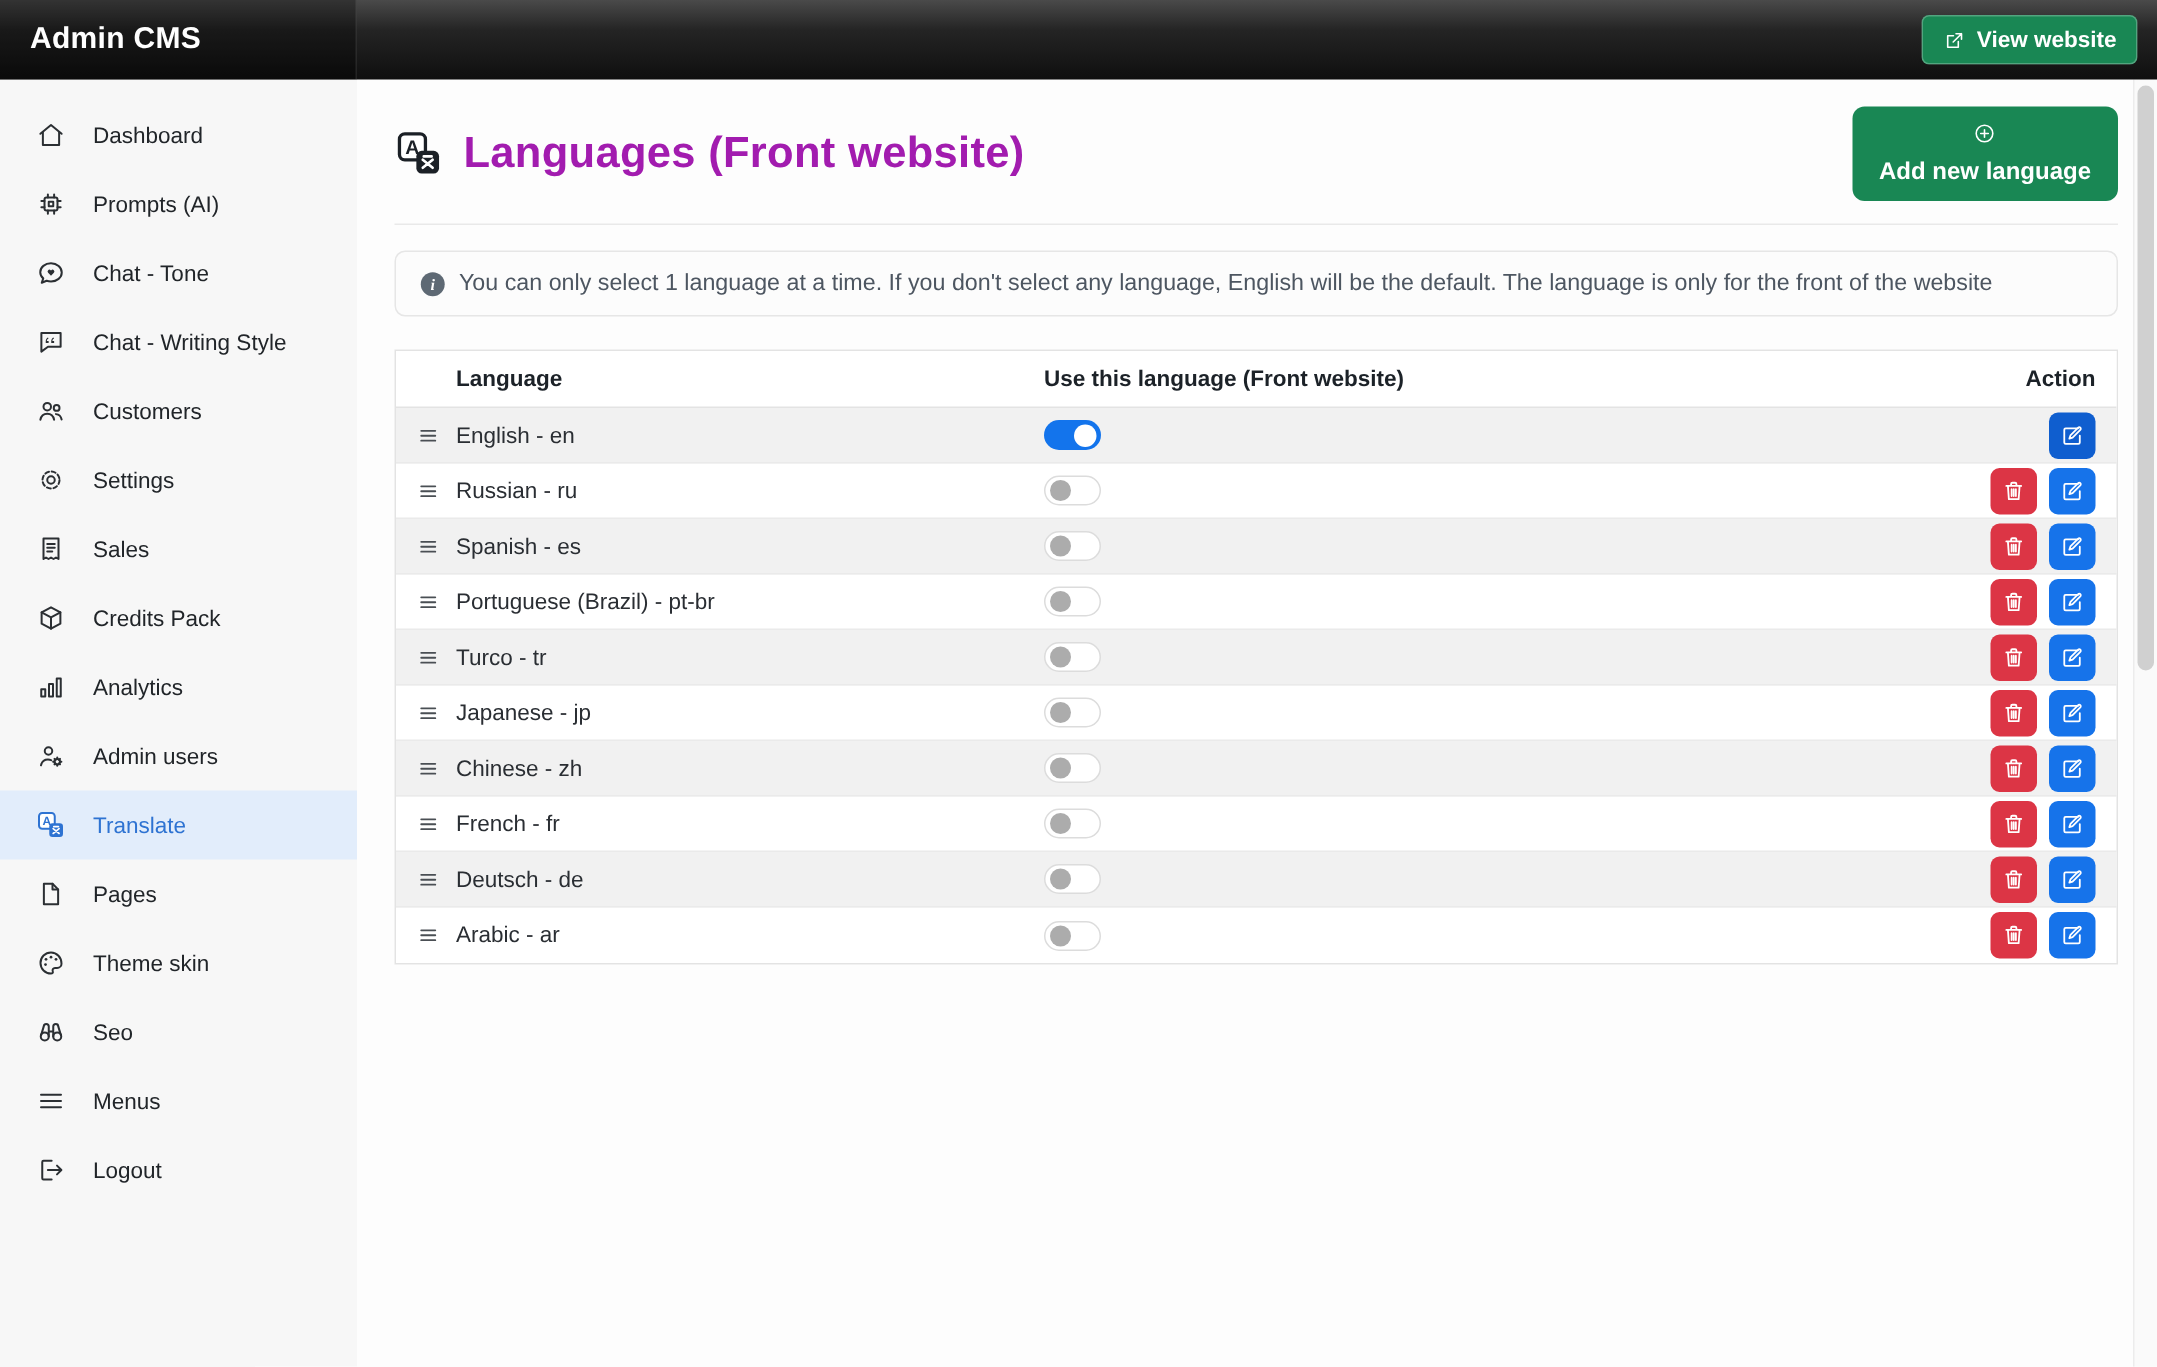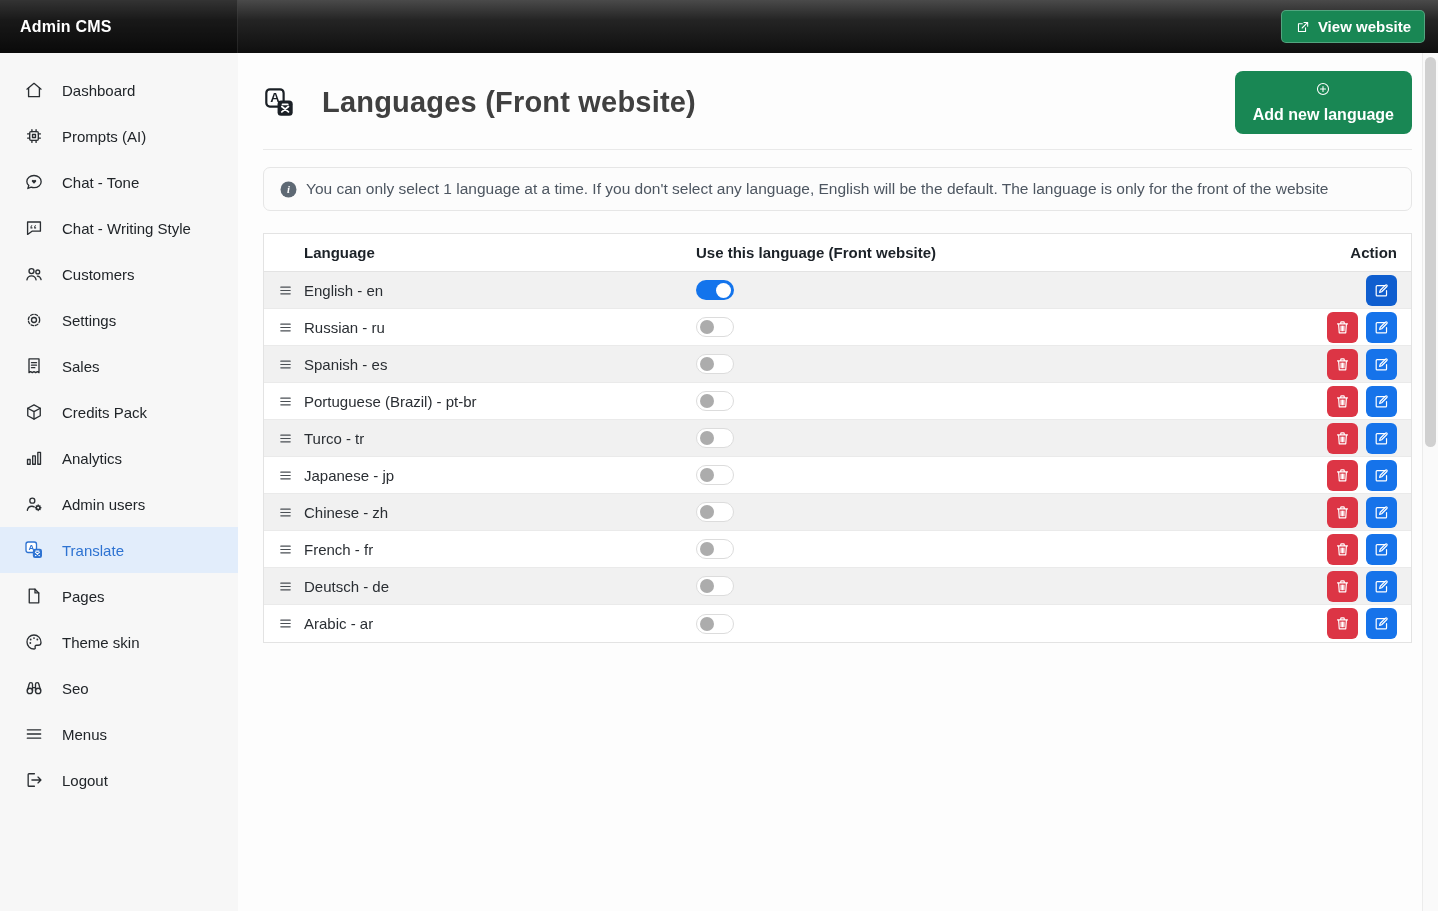--- a/index.html
+++ b/index.html
@@ -14,21 +14,21 @@
   .topbar {
     position:absolute; top:0; left:0; width:1438px; height:53px;
     background:linear-gradient(180deg,#4a4a4a 0%,#242424 38%,#0f0f0f 100%);
     display:flex; align-items:center; z-index:20;
   }
   .brand-section {
     width:238px; height:100%; display:flex; align-items:center;
     padding-left:20px; background:rgba(0,0,0,.30);
     border-right:1px solid rgba(255,255,255,.10);
   }
-  .brand { color:#fff; font-size:16px; font-weight:700; letter-spacing:.2px; }
+  .brand { color:#fff; font-size:20px; font-weight:700; letter-spacing:.2px; }
   .topbar-right { margin-left:auto; padding-right:13px; }
   .btn-view {
     background:var(--green,#198754); color:#fff; border:1px solid rgba(255,255,255,.25);
     border-radius:5px; padding:7px 13px; font-size:15px; font-weight:700;
     display:inline-flex; align-items:center; gap:7px; cursor:pointer;
     font-family:inherit;
   }
   .btn-view .icn, .btn-add .icn { width:16px; height:16px; display:inline-flex; }
 
   
@@ -46,21 +46,21 @@
   .icn svg { width:100%; height:100%; display:block; }
 
   
   .main {
     position:absolute; top:53px; left:238px; right:16px; bottom:0;
     background:#fdfdfd; padding:14px 10px 0 25px;
   }
   .page-head { display:flex; align-items:center; justify-content:space-between; margin-top:4px; }
   .title-wrap { display:flex; align-items:center; gap:13px; }
   .title-icon { width:33px; height:33px; color:#1b2026; display:inline-flex; }
-  .page-title { margin:13px; font-size:29px; font-weight:700; color:#404040; letter-spacing:.2px; }
+  .page-title { margin:0; font-size:29px; font-weight:700; color:#a21caf; letter-spacing:.2px; }
   .btn-add {
     background:var(--green,#198754); color:#fff; border:none; border-radius:8px;
     padding:10px 18px; font-size:16px; font-weight:600;
     display:inline-flex; align-items:center; gap:9px; cursor:pointer;
     font-family:inherit;
     flex-direction:column;
   }
   .divider { border:none; border-top:1px solid #e9e9e9; margin:15px 0 0; }
 
   .alert {

